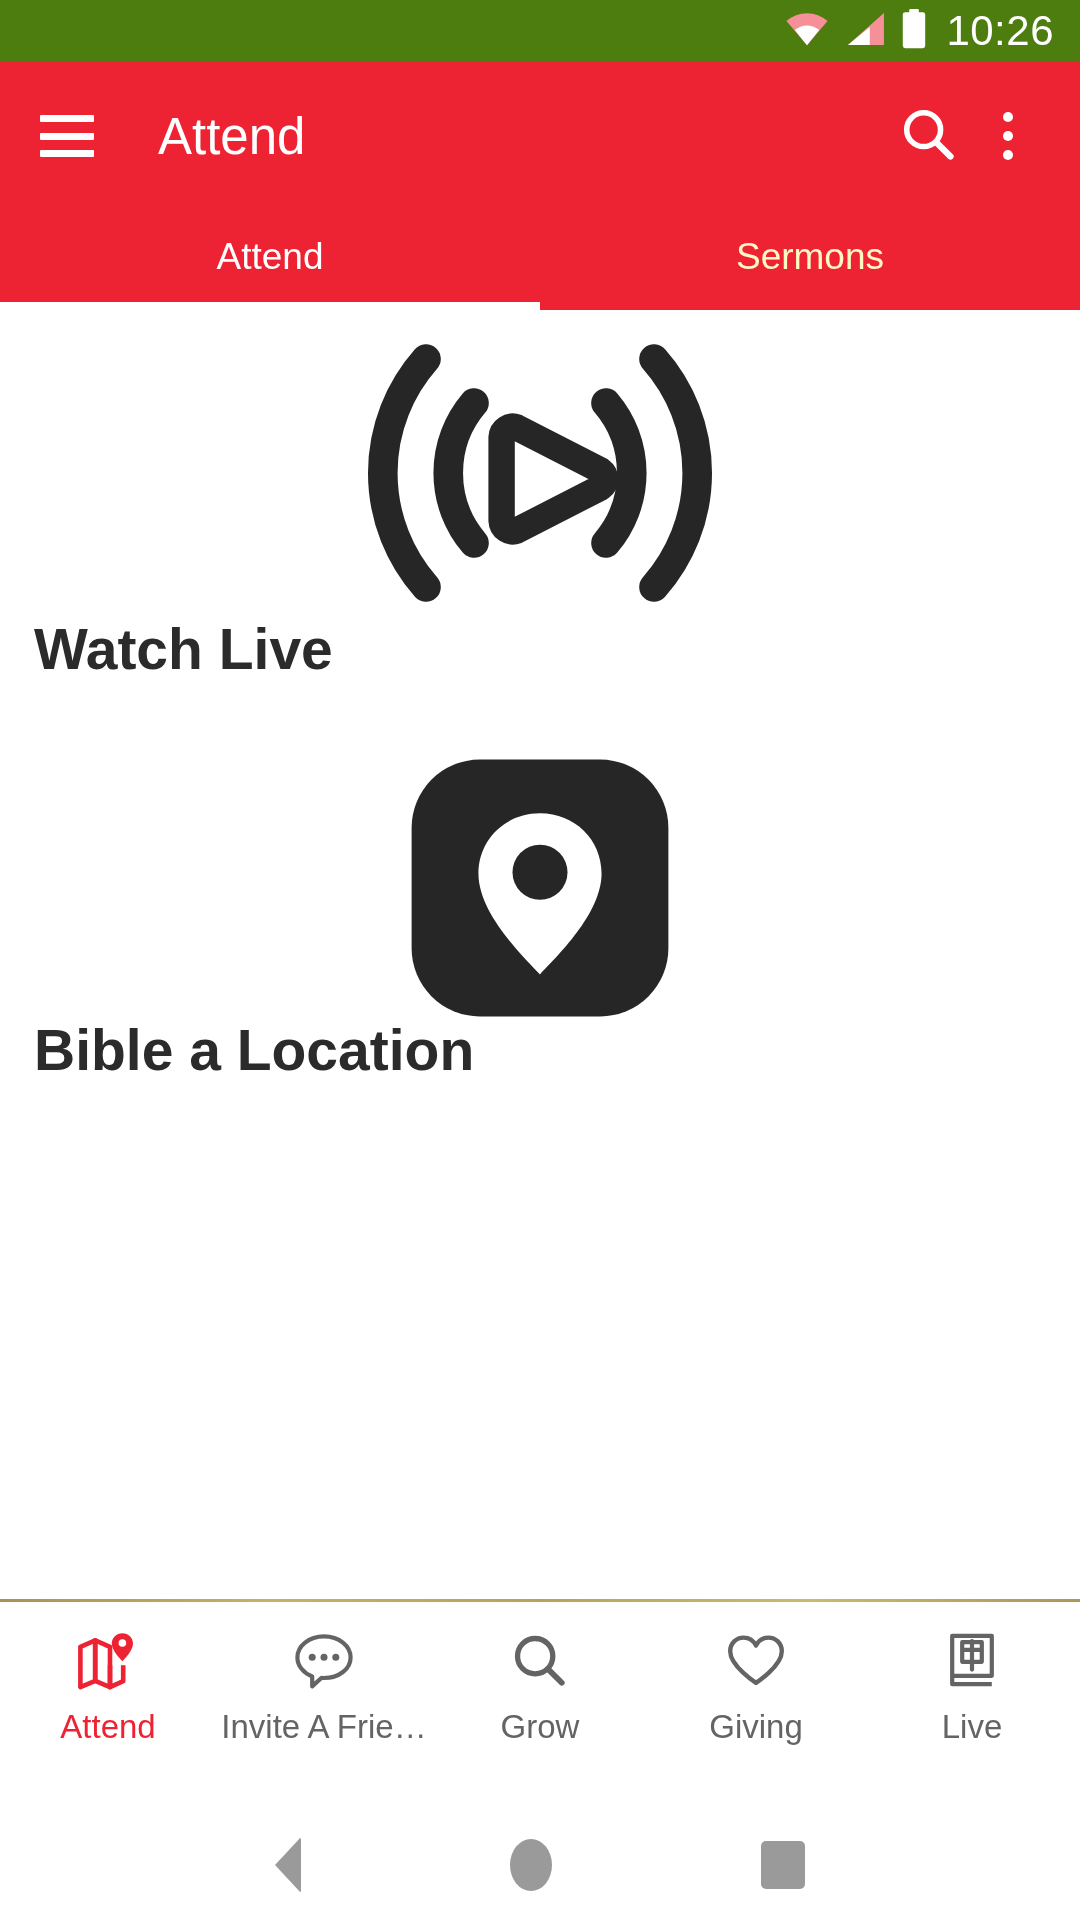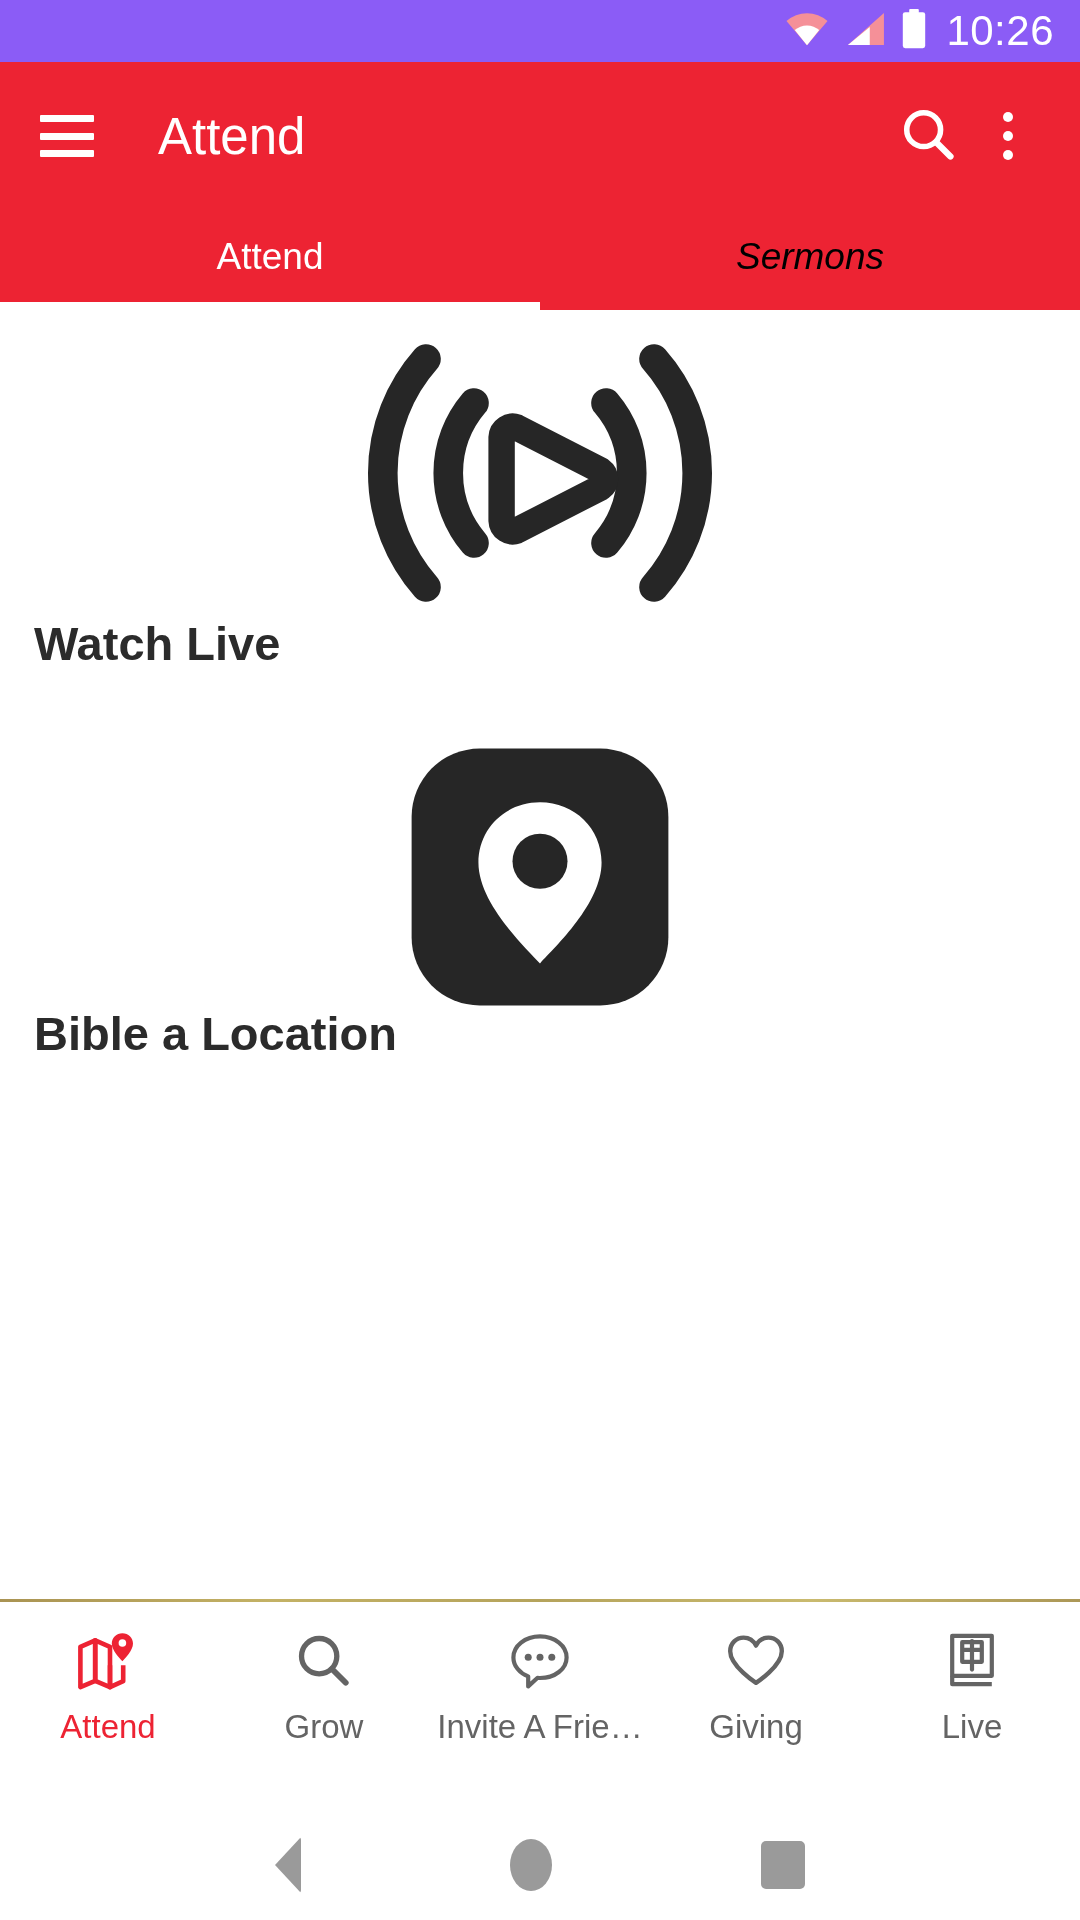--- a/index.html
+++ b/index.html
@@ -19,21 +19,21 @@
     width: 1080px;
     height: 1920px;
     background: #ffffff;
     display: flex;
     flex-direction: column;
   }
 
   
   .statusbar {
     height: 62px;
-    background: #8b5cf6;
+    background: #4d7c0f;
     display: flex;
     align-items: center;
     justify-content: flex-end;
     padding-right: 26px;
     box-sizing: border-box;
   }
   .status-icons {
     display: flex;
     align-items: center;
     gap: 14px;
@@ -111,21 +111,21 @@
     flex: 1;
     display: flex;
     align-items: center;
     justify-content: center;
     font-size: 37px;
     cursor: pointer;
     position: relative;
     padding-bottom: 6px;
   }
   .tab.active { color: #ffffff; }
-  .tab.inactive { color: #000000; font-style: italic; }
+  .tab.inactive { color: #fef9c3; }
   .tab-indicator {
     position: absolute;
     left: 0;
     bottom: 0;
     width: 50%;
     height: 8px;
     background: #ffffff;
   }
 
   
@@ -140,21 +140,21 @@
   }
   .card-icon-wrap {
     display: flex;
     justify-content: center;
     align-items: center;
   }
   .card-text {
     padding-left: 34px;
   }
   .card-title {
-    font-size: 47px;
+    font-size: 57px;
     font-weight: bold;
     color: #2b2b2b;
     line-height: 1.1;
   }
   .card-sub {
     font-size: 40px;
     color: #7a7a7a;
     margin-top: 16px;
     line-height: 1.1;
   }
@@ -343,38 +343,38 @@
           </g>
           <path d="M23.2 1.6 C20.2 1.6 17.9 3.9 17.9 6.7 C17.9 10.2 21.9 14.2 23.2 15.6 C24.5 14.2 28.5 10.2 28.5 6.7 C28.5 3.9 26.2 1.6 23.2 1.6 Z" fill="#ED2333"></path>
           <circle cx="23.2" cy="6.5" r="1.9" fill="#ffffff"></circle>
         </svg>
       </div>
       <div class="navlabel">Attend</div>
     </div>
 
     <div class="navitem idle">
       <div class="navicon">
-        <svg width="58" height="58" viewBox="0 0 24 24">
-          <circle cx="10" cy="10" r="7.3" fill="none" stroke="#646464" stroke-width="2.2"></circle>
-          <line x1="15.3" y1="15.3" x2="21" y2="21" stroke="#646464" stroke-width="2.4" stroke-linecap="round"></line>
-        </svg>
-      </div>
-      <div class="navlabel">Grow</div>
-    </div>
-
-    <div class="navitem idle">
-      <div class="navicon">
         <svg width="62" height="58" viewBox="0 0 31 29">
           <path d="M15.5 2.2 C8 2.2 2.2 6.9 2.2 12.7 C2.2 16.9 5.2 20.5 9.6 22.2 L9.6 27.2 L14.3 22.9 C14.7 22.95 15.1 23 15.5 23 C23 23 28.8 18.4 28.8 12.7 C28.8 6.9 23 2.2 15.5 2.2 Z" fill="none" stroke="#646464" stroke-width="2.1" stroke-linejoin="round"></path>
           <circle cx="9.6" cy="12.6" r="1.75" fill="#646464"></circle>
           <circle cx="15.5" cy="12.6" r="1.75" fill="#646464"></circle>
           <circle cx="21.4" cy="12.6" r="1.75" fill="#646464"></circle>
         </svg>
       </div>
       <div class="navlabel">Invite A Frie…</div>
+    </div>
+
+    <div class="navitem idle">
+      <div class="navicon">
+        <svg width="58" height="58" viewBox="0 0 24 24">
+          <circle cx="10" cy="10" r="7.3" fill="none" stroke="#646464" stroke-width="2.2"></circle>
+          <line x1="15.3" y1="15.3" x2="21" y2="21" stroke="#646464" stroke-width="2.4" stroke-linecap="round"></line>
+        </svg>
+      </div>
+      <div class="navlabel">Grow</div>
     </div>
 
     <div class="navitem idle">
       <div class="navicon">
         <svg width="62" height="58" viewBox="0 0 31 29">
           <path d="M15.5 25.4 C15.5 25.4 2.6 17.1 2.6 9.6 C2.6 5.6 5.7 2.8 9.3 2.8 C12 2.8 14.3 4.4 15.5 6.8 C16.7 4.4 19 2.8 21.7 2.8 C25.3 2.8 28.4 5.6 28.4 9.6 C28.4 17.1 15.5 25.4 15.5 25.4 Z" fill="none" stroke="#646464" stroke-width="2.2" stroke-linejoin="round"></path>
         </svg>
       </div>
       <div class="navlabel">Giving</div>
     </div>

